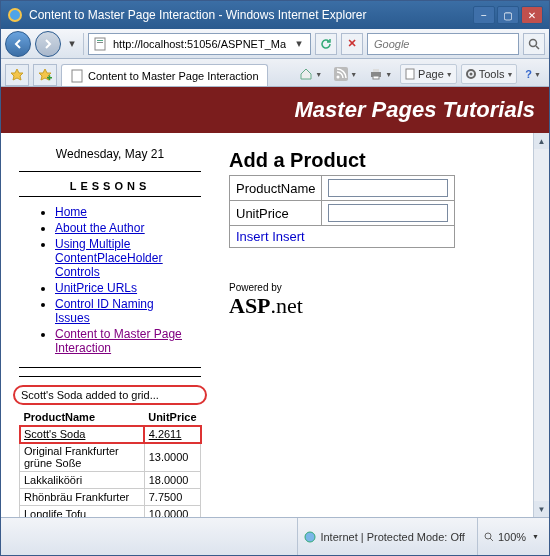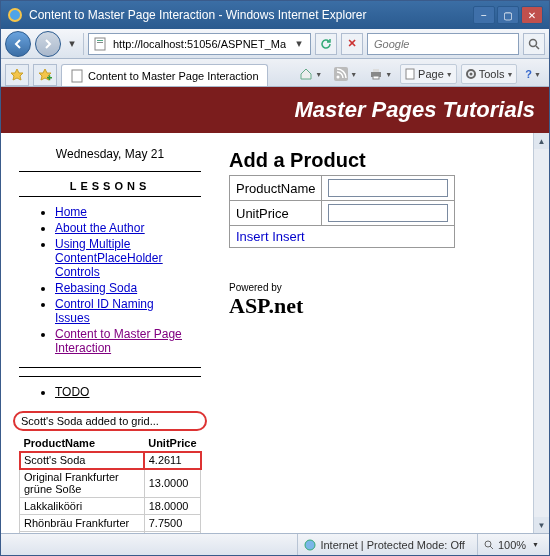--- a/index.html
+++ b/index.html
@@ -35,31 +35,31 @@
   .side h3 { text-align:center; letter-spacing:4px; font-size:11px; margin:4px 0; }
   .side hr { border:none; border-top:1px solid #000; margin:2px 0 8px; }
   .side ul { margin:0 0 12px 0; padding-left:20px; }
   .side li { margin:2px 16px;text-decoration:underline; }
   .side a { color:#0000cc; text-decoration:underline; }
   .side a.visited { color:#800080; }
   .side .status { position:relative; border:2px solid #d33; border-radius:10px; padding:2px 6px; margin:2px -6px 4px -6px; color:#000; font-size:11px; background:#fff; }
   .side table { width:100%; border-collapse:collapse; font-size:11px; }
   .side table th { text-align:left; font-weight:bold; border-bottom:1px solid #999; padding:2px 4px; }
   .side table td { border:1px solid #ccc; padding:2px 4px; }
-  .side table tr.hl td { outline:2px solid #d33; outline-offset:-1px; }
+  .side table tr.hl td { outline:2px solid #d33; outline-offset:-1px;text-decoration:underline; }
   .body { flex:1; padding:12px 18px; font-size:12px; }
   .body h2 { font-size:20px; margin:4px 0 3px; }
   .form-table { border-collapse:collapse; }
   .form-table td { border:1px solid #999; padding:3px 6px; font-size:13px; }
   .form-table input { width:120px; border:1px solid #7a8aa0; height:18px; }
   .form-links { padding:2px 0; }
   .form-links a { color:#0000cc; font-size:13px; }
   .powered { margin-top:34px; font-size:10px; }
   .powered .asp { font-family: Georgia, serif; font-size:22px; font-weight:bold; }
-  .statusbar { height:22px; border-top:1px solid #a9b8cc; background:linear-gradient(#f2f4f8,#dde4ee); display:flex; align-items:flex-end; font-size:11px; color:#333; padding:0 4px; gap:6px; }
+  .statusbar { height:38px; border-top:1px solid #a9b8cc; background:linear-gradient(#f2f4f8,#dde4ee); display:flex; align-items:flex-end; font-size:11px; color:#333; padding:0 4px; gap:6px; }
   .statusbar .seg { border-left:1px solid #b8c4d4; padding:0 6px; height:100%; display:flex; align-items:center; gap:4px; }
   .statusbar .flex { flex:1; }
   .scrollbar-v { width:16px; background:#e9edf3; border-left:1px solid #c0cbd9; display:flex; flex-direction:column; }
   .scrollbar-v .arrow { height:16px; background:#dfe6ef; display:flex; align-items:center; justify-content:center; font-size:8px; color:#456; }
   .scrollbar-v .track { flex:1; }
   svg { display:block; }
 </style>
 </head>
 <body>
 
@@ -195,29 +195,26 @@
     <div class="main">
       <div class="side">
         <div class="date">Wednesday, May 21</div>
         <hr>
         <h3>LESSONS</h3>
         <hr>
         <ul>
           <li><a>Home</a></li>
           <li><a>About the Author</a></li>
           <li><a>Using Multiple ContentPlaceHolder Controls</a></li>
-          <li><a>Rebasing Soda</a></li>
+          <li><a>UnitPrice URLs</a></li>
           <li><a>Control ID Naming Issues</a></li>
           <li><a class="visited">Content to Master Page Interaction</a></li>
         </ul>
         <hr>
         <hr>
-        <ul>
-          <li>TODO</li>
-        </ul>
         <div class="status">Scott's Soda added to grid...</div>
         <table>
           <tbody>
               <tr>
             <th>ProductName</th>
             <th>UnitPrice</th>
           </tr>
           <tr class="hl">
                 <td>Scott's Soda</td>
                 <td>4.2611</td>
@@ -257,21 +254,21 @@
           <tr>
             <td colspan="2" class="form-links">
               <a>Insert</a>
               <a>Insert</a>
             </td>
           </tr>
         </tbody>
           </table>
         <div class="powered">
           <div>Powered by</div>
-          <div class="asp"><span style="font-weight:bold">ASP</span><span style="font-weight:bold">.net</span></div>
+          <div class="asp"><span style="font-weight:bold">ASP</span><span style="font-weight:normal">.net</span></div>
         </div>
       </div>
 
       <div class="scrollbar-v">
         <div class="arrow">▲</div>
         <div class="track"></div>
         <div class="arrow">▼</div>
       </div>
     </div>
   </div>

